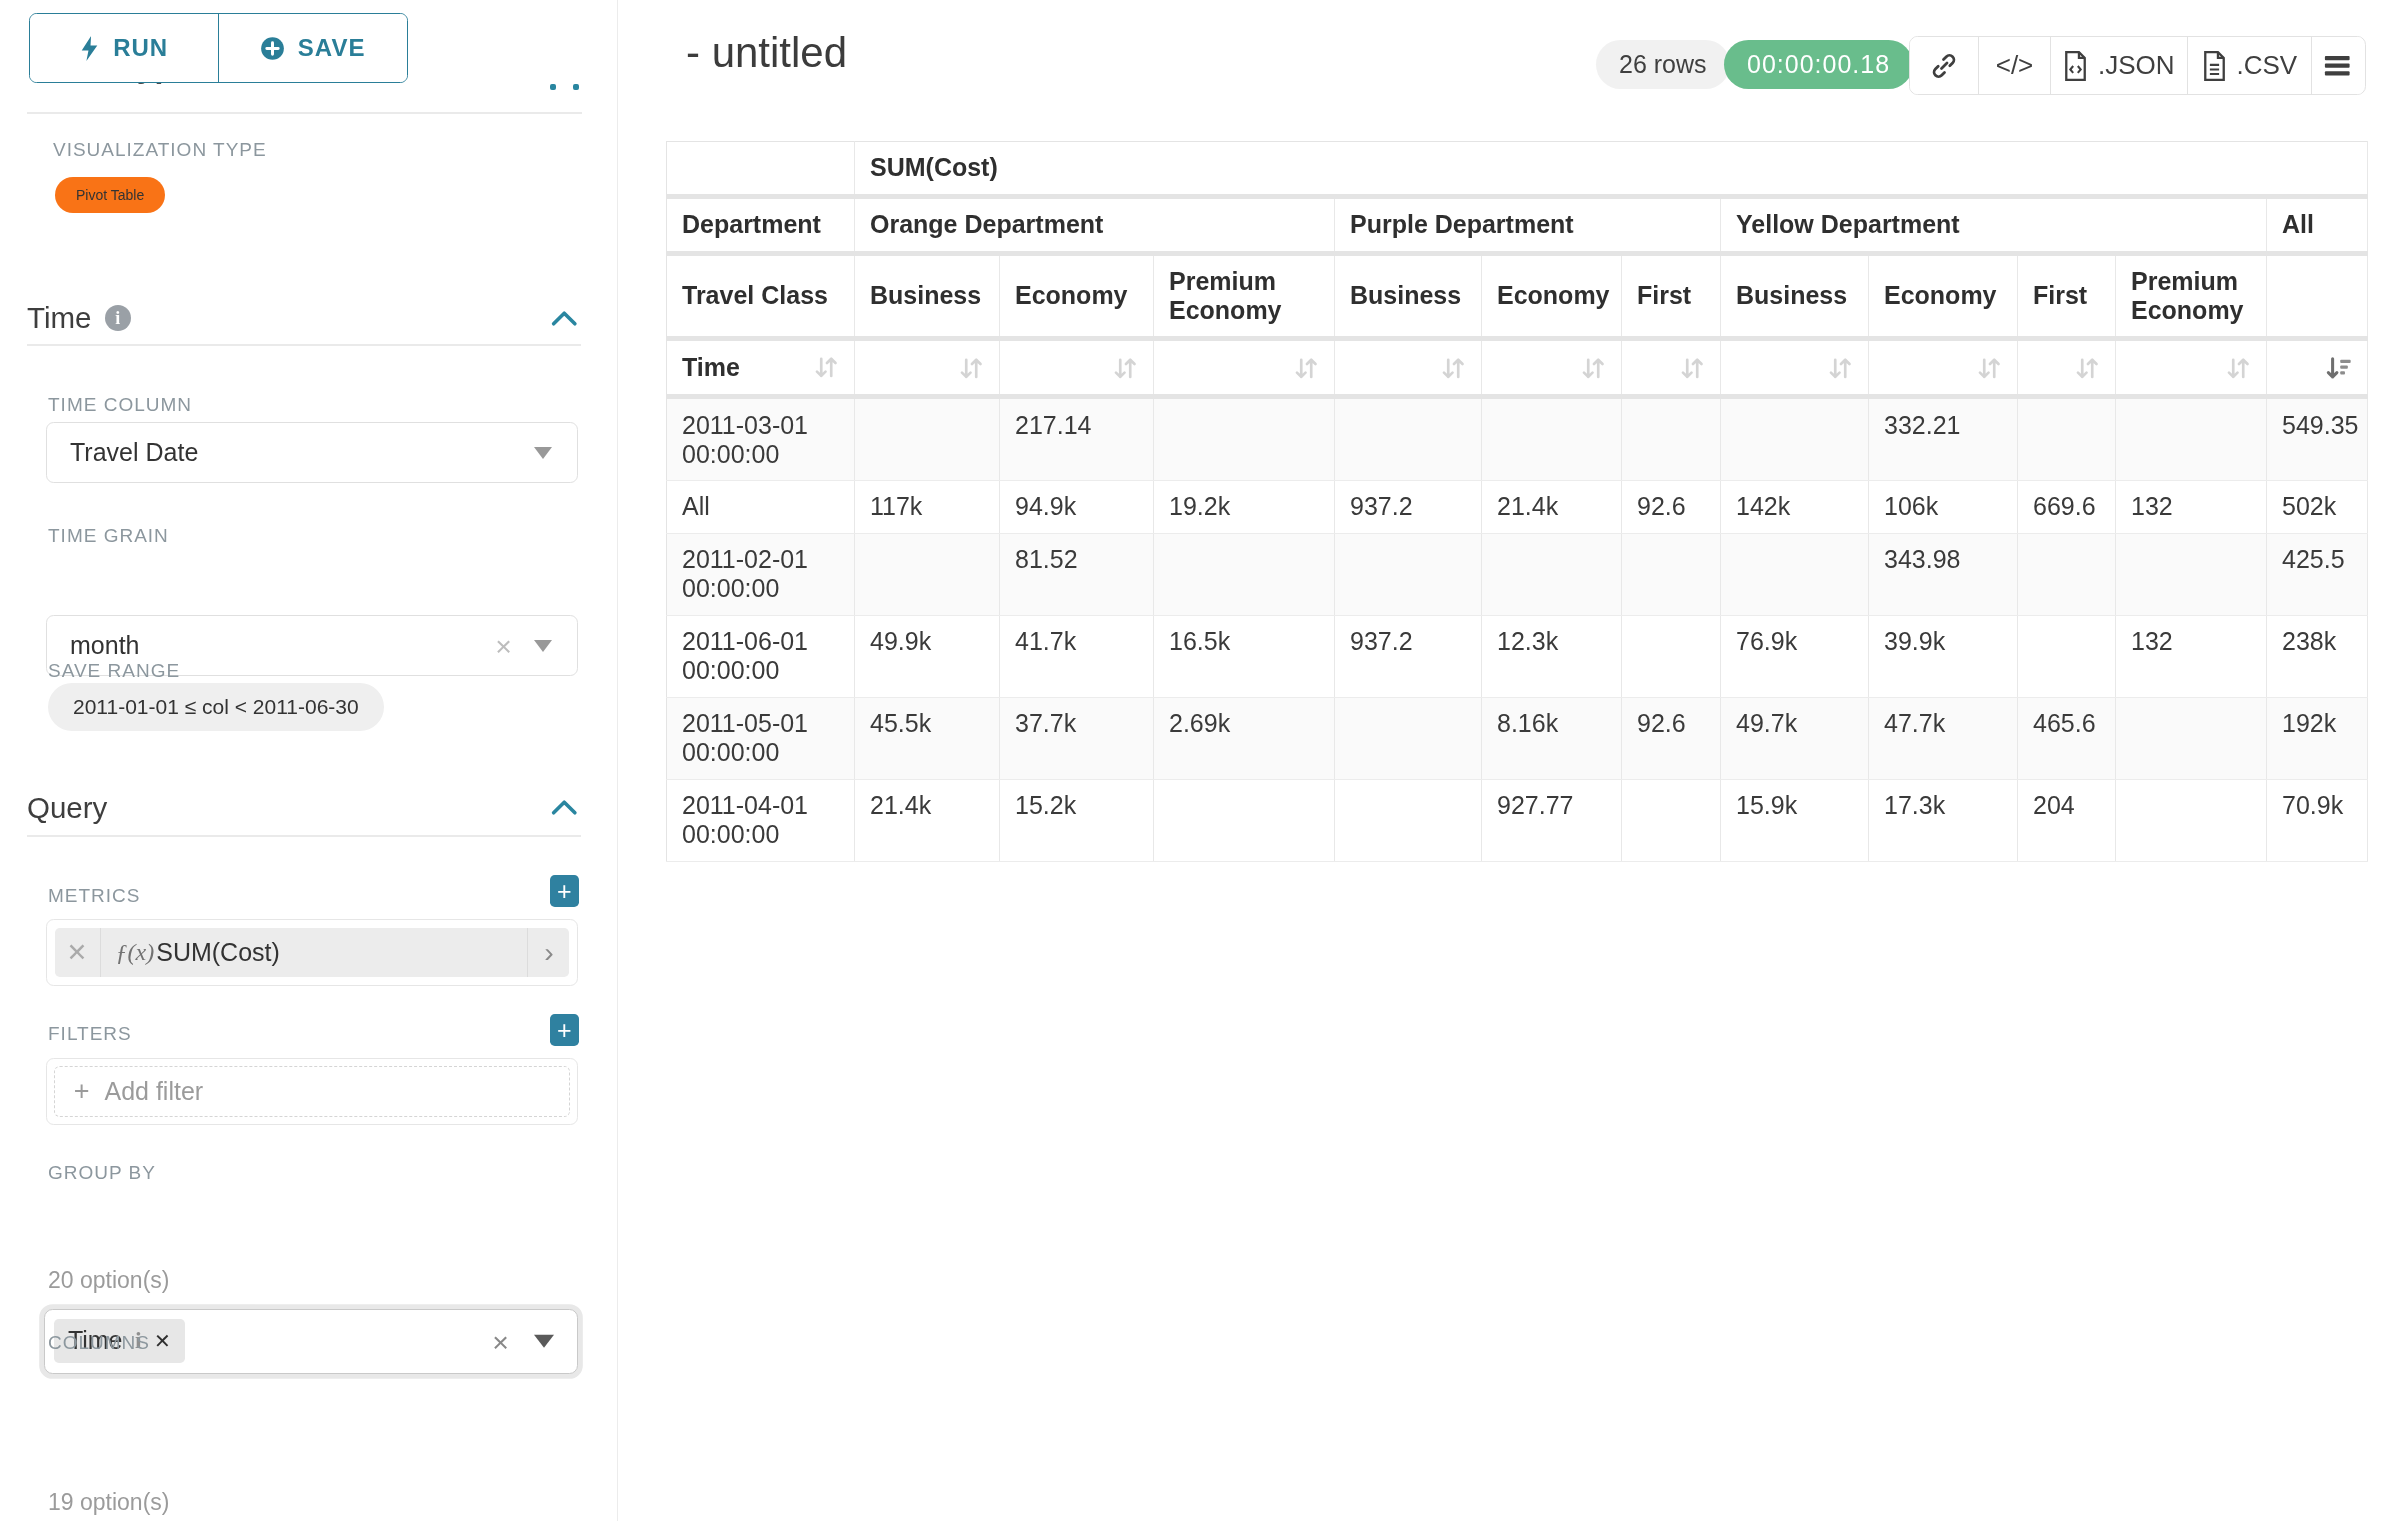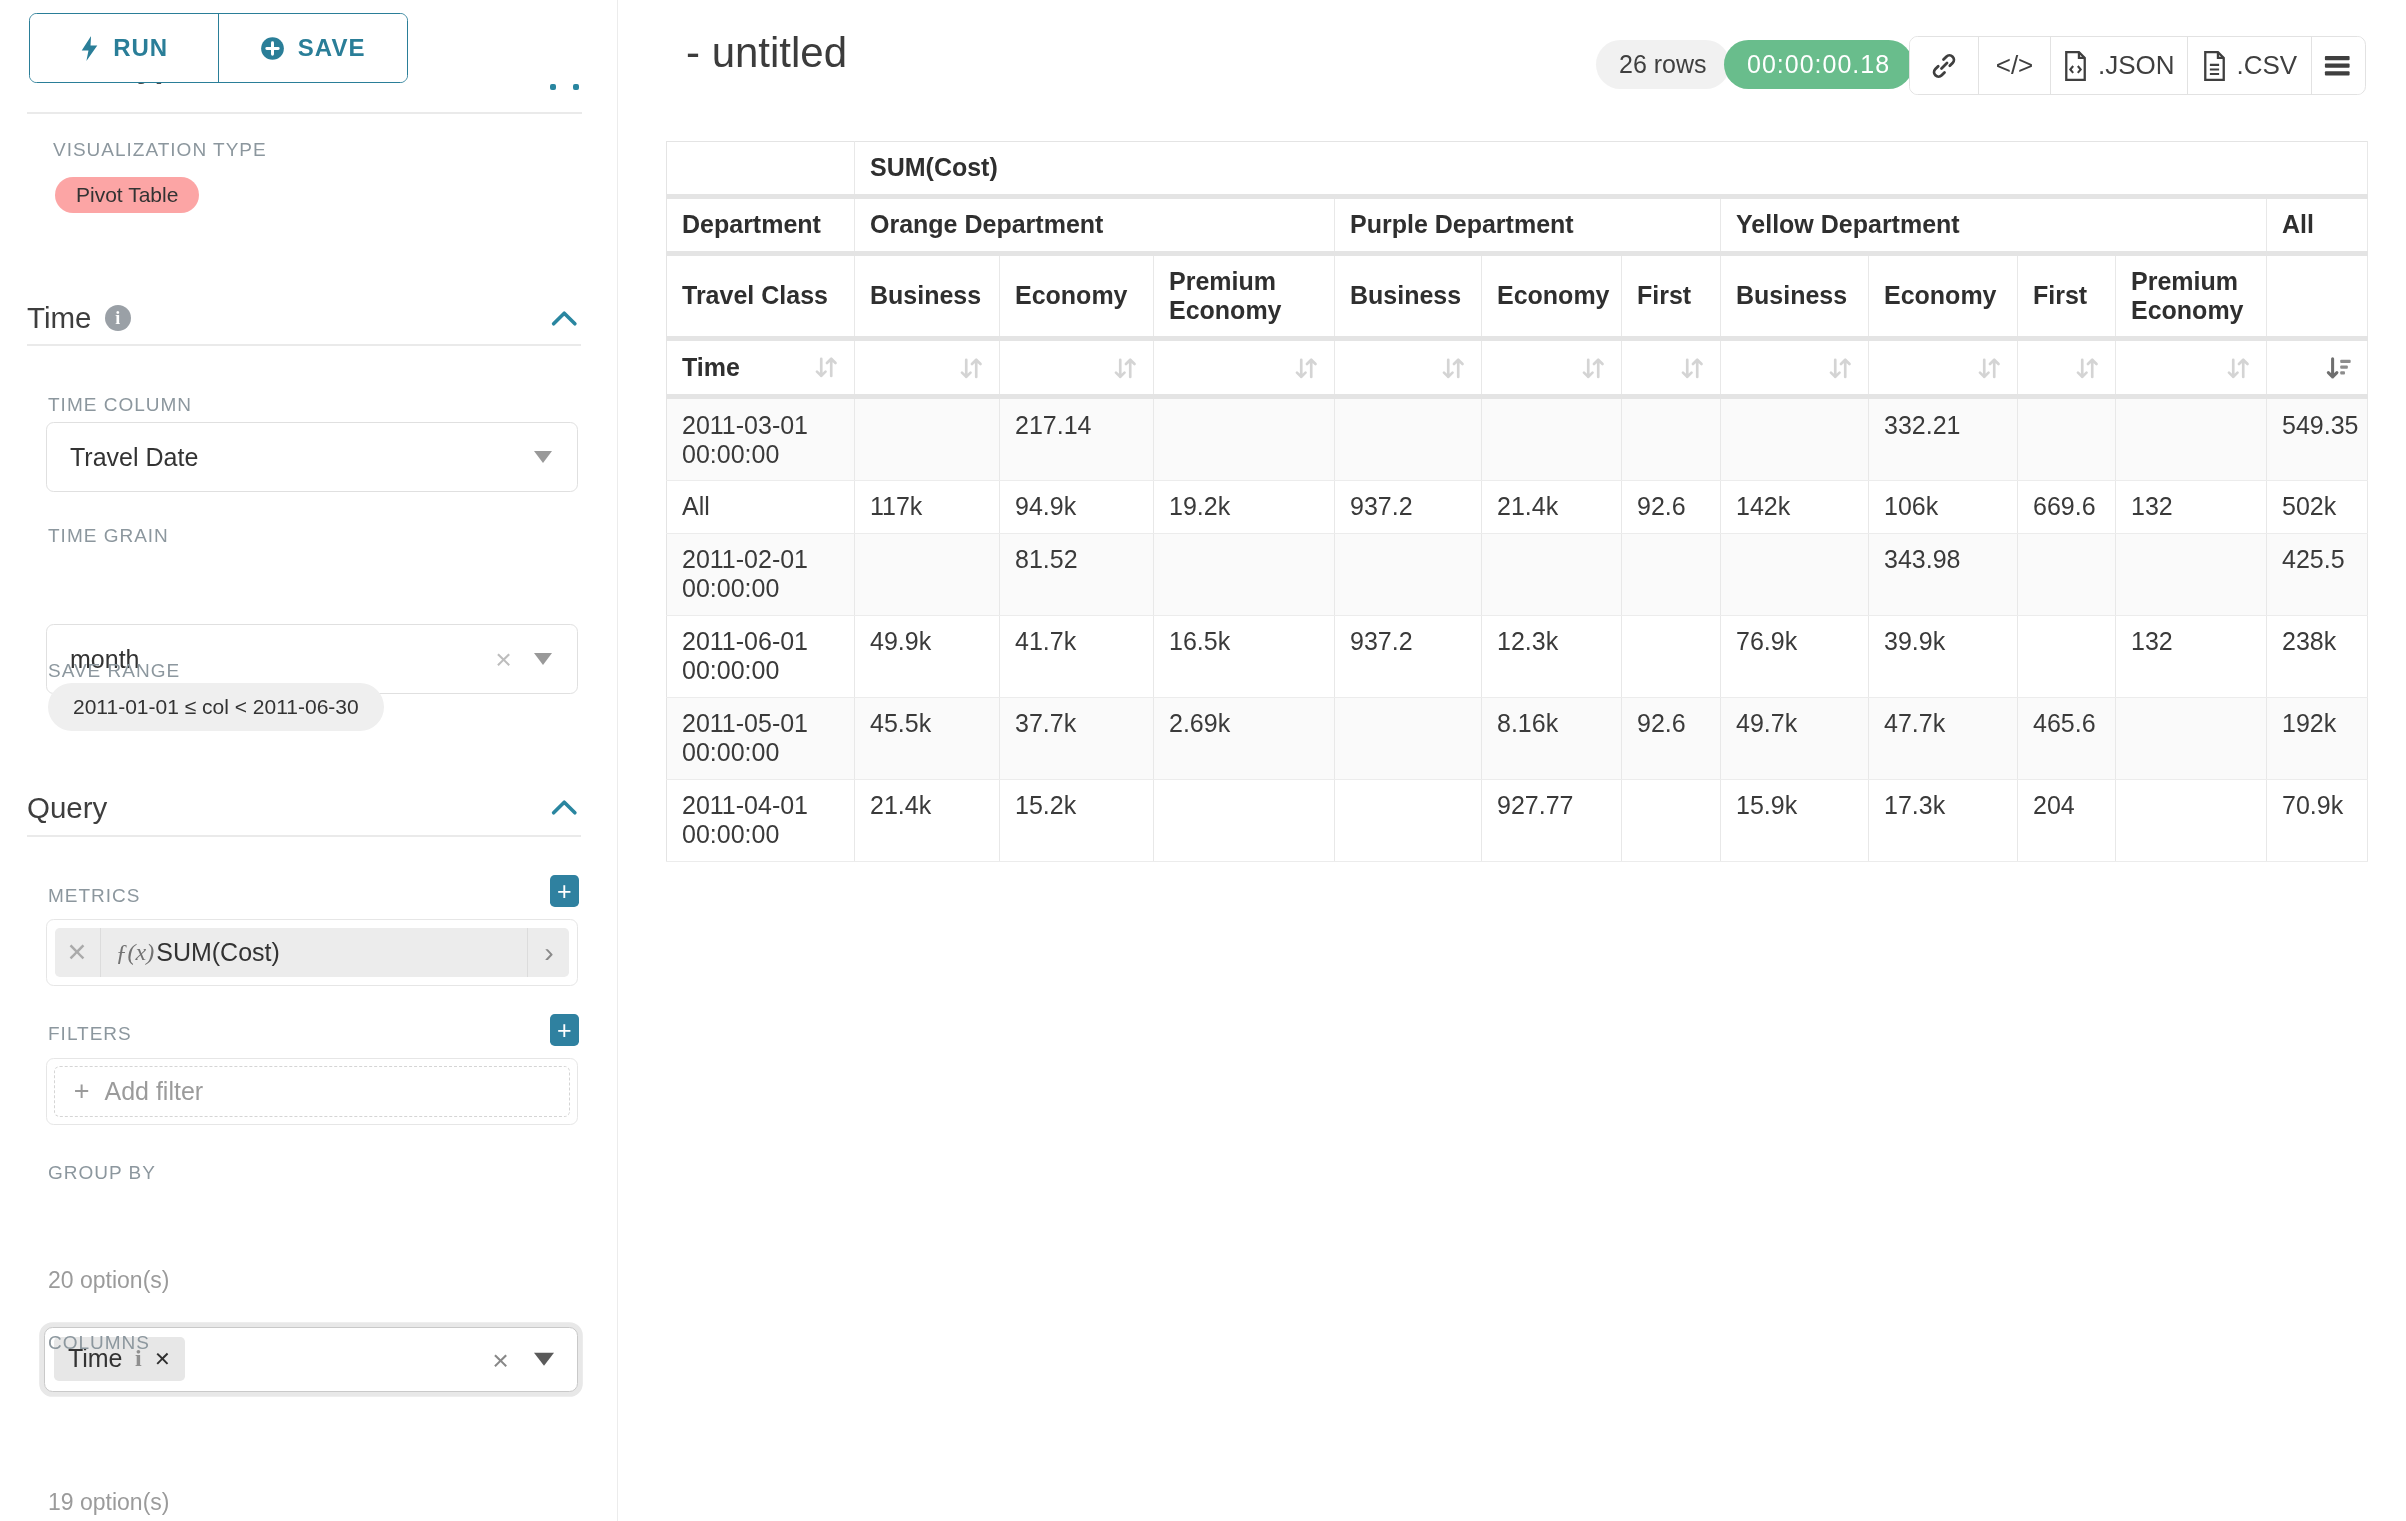--- a/index.html
+++ b/index.html
@@ -23,25 +23,25 @@
   .chev-dot { width:5.7px; height:5.7px; background:#2a86a0; border-radius:1.9px; z-index:1; }
 
   .hdivider { height:1.9px; background:#eaeaea; }
   .ctl-label { font-size:19px; letter-spacing:1px; color:#8c979e; font-weight:400; }
   .section-title { font-size:29.5px; color:#3e3e3e; font-weight:400;
     display:flex; align-items:center; gap:13.3px; }
   .info-circle { width:26px; height:26px; border-radius:50%; background:#9aa0a6;
     color:#fff; font-size:18px; font-weight:700; display:inline-flex;
     align-items:center; justify-content:center; font-family:"Liberation Serif",serif; }
 
-  .pill { display:inline-flex; align-items:center; background:#fca5a5;
-    border-radius:19px; padding:0 21px; height:36px; font-size:21px; color:#333; }
+  .pill { display:inline-flex; align-items:center; background:#f97316;
+    border-radius:19px; padding:0 21px; height:36px; font-size:14px; color:#333; }
   .range-pill { height:48px; border-radius:25px; background:#efefef; font-size:21px; padding:0 25px; }
 
-  .select { width:532px; height:70px; border:1.9px solid #e0e0e0; border-radius:7.6px;
+  .select { width:532px; height:61px; border:1.9px solid #e0e0e0; border-radius:7.6px;
     background:#fff; display:flex; align-items:center; padding:0 23px; font-size:25px; color:#333;
     position:relative; }
   .caret { width:0; height:0; border-left:9.5px solid transparent;
     border-right:9.5px solid transparent; border-top:12.4px solid #999;
     position:absolute; right:25px; top:50%; margin-top:-5.7px; }
   .clear-x { position:absolute; right:65px; top:50%; transform:translateY(-50%);
     color:#bdbdbd; font-size:28.5px; line-height:1; }
 
   .plus-btn { width:28.5px; height:32px; background:#2f81a0; border:none; border-radius:4.8px;
     color:#fff; font-size:25px; line-height:28.5px; text-align:center; cursor:pointer; }

